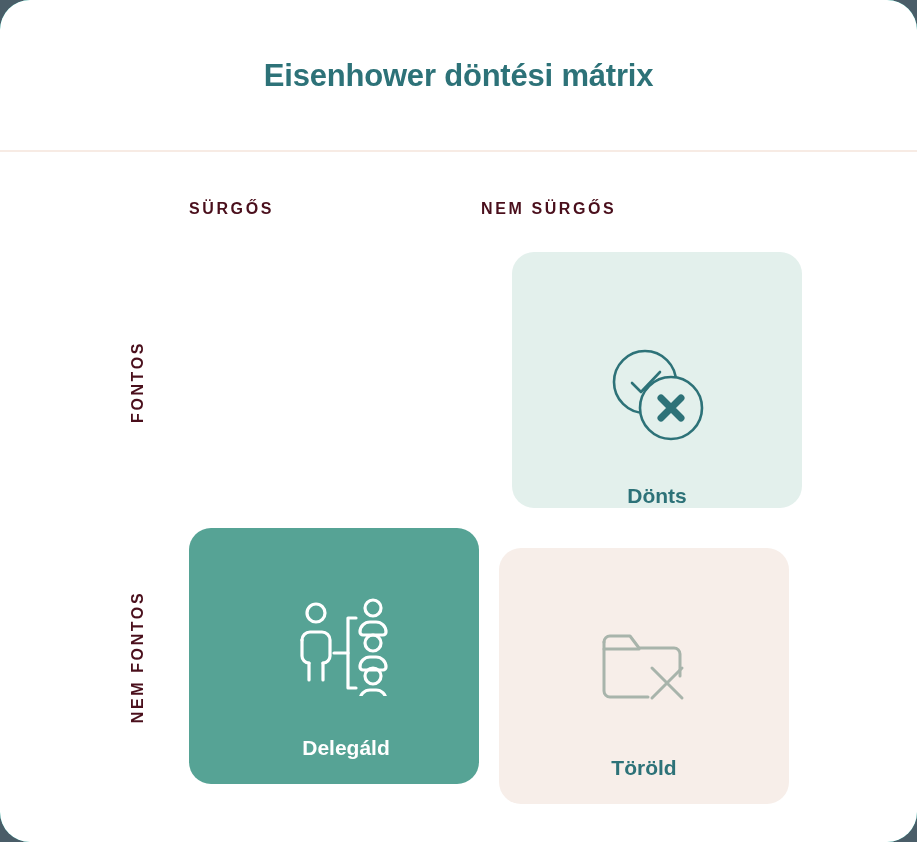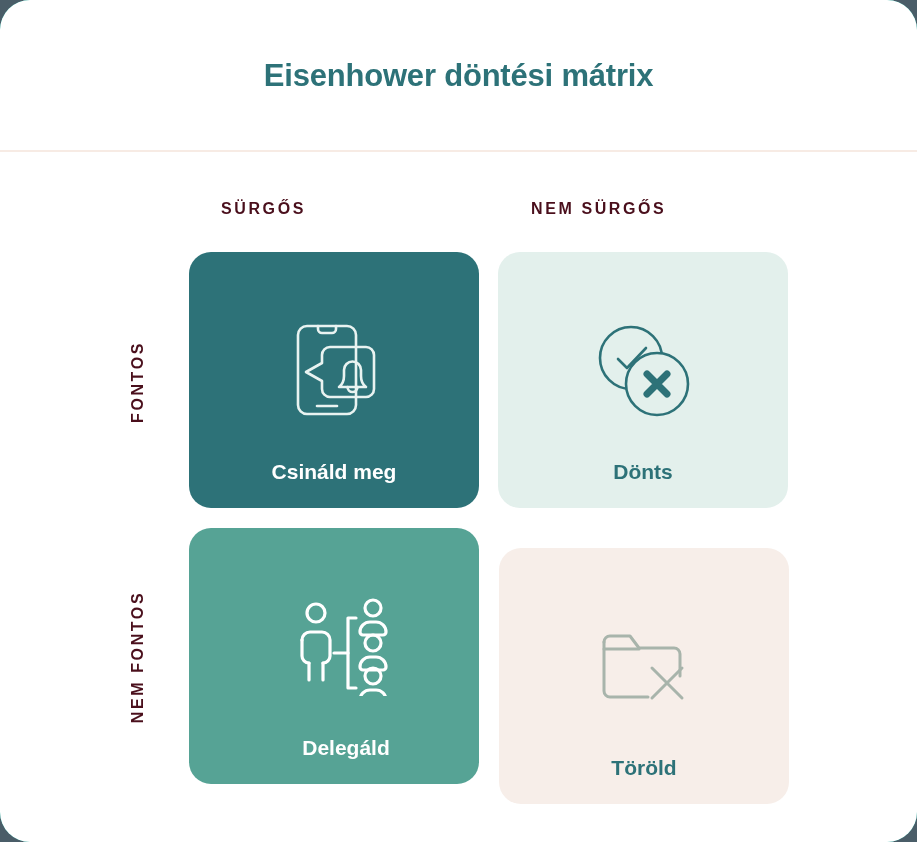--- a/index.html
+++ b/index.html
@@ -63,24 +63,23 @@
   }
 
   
   .col-head {
     position: absolute;
     top: 48px;
     font-size: 16px;
     font-weight: bold;
     color: #4a0f1c;
     letter-spacing: 2.6px;
-    margin-left: 32px;
   }
   .col-head.urgent     { left: 189px; }
-  .col-head.not-urgent { left: 499px; }
+  .col-head.not-urgent { left: 481px; }
 
   
   .row-head {
     position: absolute;
     left: 0;
     width: 40px;
     font-size: 16px;
     font-weight: bold;
     color: #4a0f1c;
     letter-spacing: 2.6px;
@@ -120,21 +119,21 @@
     align-items: center;
     justify-content: center;
   }
   .card .card-label {
     margin-top: 38px;
     font-size: 21px;
     font-weight: bold;
   }
 
   #card-do      { left: 189px; top: 100px;  background: #2d7278; }
-  #card-decide  { left: 498px; top: 100px;  background: #e3f0ec; }
+  #card-decide  { left: 512px; top: 100px;  background: #e3f0ec; justify-content: flex-end; }
   #card-delegate{ left: 189px; top: 376px;  background: #56a395; padding-left: 24px; }
   #card-delete  { left: 499px; top: 396px;  background: #f7eee9; }
 
   #card-do       .card-label { color: #ffffff; }
   #card-decide   .card-label { color: #2d7278; }
   #card-delegate .card-label { color: #ffffff; }
   #card-delete   .card-label { color: #2d7278; }
 
   svg { display: block; }
 </style>
@@ -153,39 +152,20 @@
     <div class="col-head urgent">SÜRGŐS</div>
     <div class="col-head not-urgent">NEM SÜRGŐS</div>
 
     <div class="row-head important">
       <span class="rot">FONTOS</span>
     </div>
     <div class="row-head not-important">
       <span class="rot">NEM FONTOS</span>
     </div>
 
-    <div class="card" id="card-do">
-      <div class="icon-wrap">
-        <svg width="92" height="100" viewBox="0 0 92 100" fill="none" stroke="#e9f3f1" stroke-width="2.6" stroke-linecap="round" stroke-linejoin="round">
-
-          <rect x="10" y="6" width="58" height="88" rx="9"></rect>
-
-          <path d="M30 6 v3 a4 4 0 0 0 4 4 h10 a4 4 0 0 0 4 -4 v-3"></path>
-
-          <path d="M29 86 h20"></path>
-
-          <path d="M42 27 h36 a8 8 0 0 1 8 8 v34 a8 8 0 0 1 -8 8 h-36 a8 8 0 0 1 -8 -8 v-8 l-16 -9 l16 -9 v-8 a8 8 0 0 1 8 -8 z"></path>
-
-          <path d="M51 67 c4 -3 5 -7 5 -11 v-6 a8.5 8.5 0 0 1 17 0 v6 c0 4 1 8 5 11 z"></path>
-
-          <path d="M59.5 67 a5 5 0 0 0 10 0"></path>
-        </svg>
-      </div>
-      <div class="card-label">Csináld meg</div>
-    </div>
 
     <div class="card" id="card-decide">
       <div class="icon-wrap">
         <svg width="100" height="100" viewBox="0 0 100 100" fill="none" stroke="#2d7278" stroke-width="2.6" stroke-linecap="round" stroke-linejoin="round">
 
           <circle cx="38" cy="38" r="31"></circle>
           <path d="M25 39 l9 9 l19 -20"></path>
 
           <circle cx="64" cy="64" r="31" fill="#e3f0ec"></circle>
           <path d="M54 54 l20 20 M74 54 l-20 20" stroke-width="7"></path>

